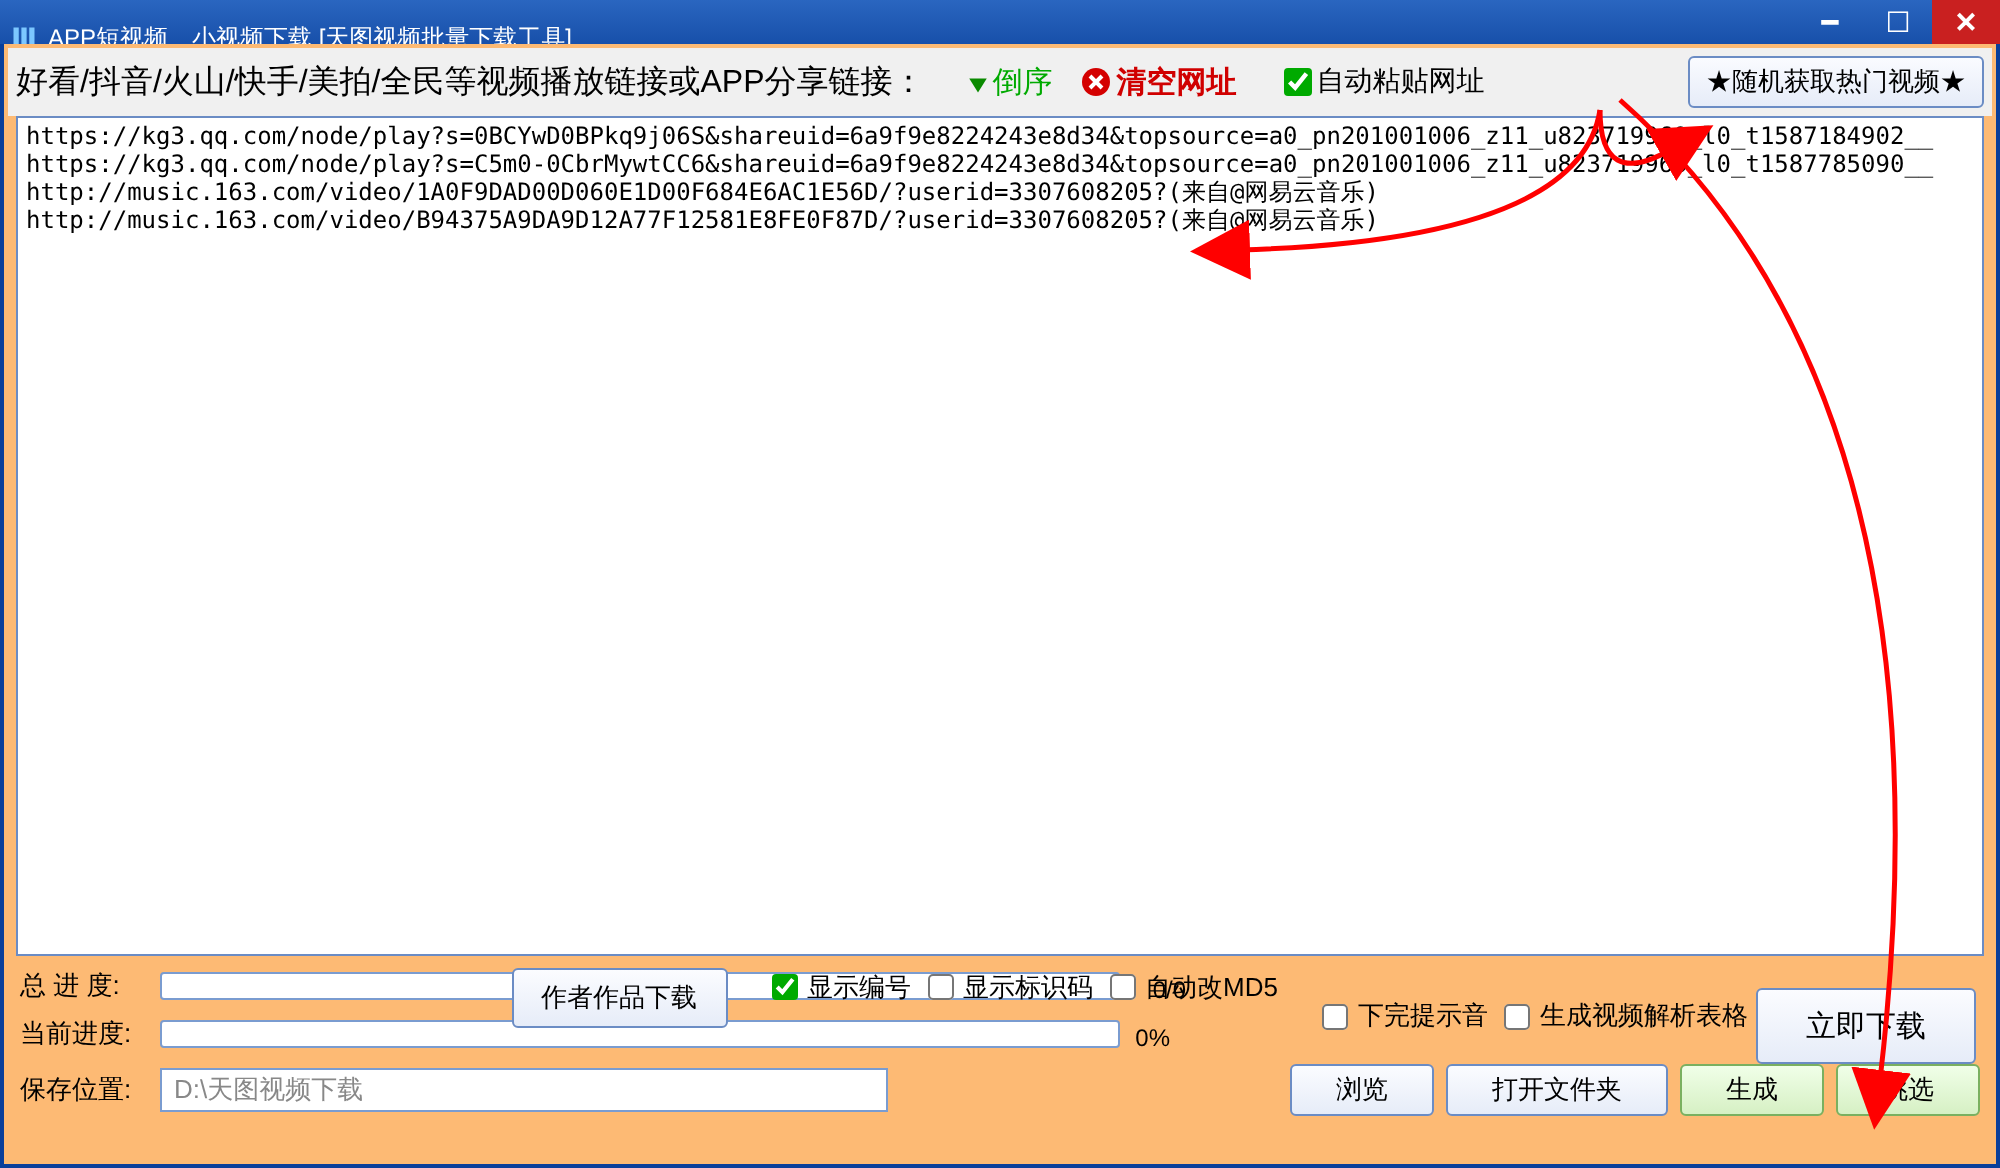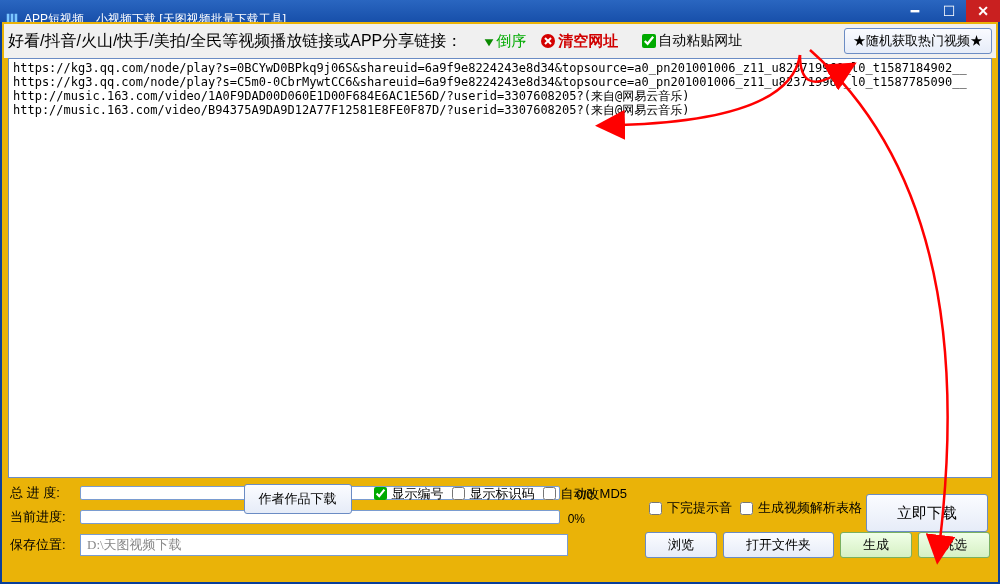--- a/index.html
+++ b/index.html
@@ -33,21 +33,21 @@
   .win-btns div {
     width:34px; display:flex; align-items:center; justify-content:center;
     font-size:14px; cursor:pointer;
   }
   .win-min,.win-max { background: transparent; color:#fff; }
   .win-close { background:#c92020; color:#fff; font-weight:bold; }
   
   .frame {
     position:absolute; left:0; top:22px; right:0; bottom:0;
     border:2px solid #0a3f9a; border-top:none;
-    background:#eab308;
+    background:#fdba74;
     padding:2px;
   }
   
   .toprow {
     display:flex; align-items:center; gap:6px;
     height:34px; padding:2px 4px;
     font-size:15px;
     background:#f0f0f0;
   }
   .toprow .caption { color:#000; font-size:16px; }
@@ -108,21 +108,21 @@
   .right-cluster {
     position:absolute; right:8px; top:2px;
     display:flex; gap:18px; align-items:flex-start;
   }
   .chkcol { display:flex; flex-direction:row; gap:4px; font-size:13px; }
   .chkcol label { display:flex; align-items:center; gap:2px; color:#000;}
   .chkcol input { width:13px; height:13px; accent-color:#0a0;}
   .bigbtn {
     background:linear-gradient(#fbfcff,#e6ecf8);
     border:1px solid #6b8cc4; border-radius:3px;
-    width:122px; height:38px; display:flex; align-items:center; justify-content:center;
+    width:110px; height:38px; display:flex; align-items:center; justify-content:center;
     font-size:15px; color:#000; cursor:pointer;
     margin-top:10px;
   }
   .pathinput {
     border:1px solid #7a9cd0; background:#fff; height:22px; font-size:13px;
     padding:2px 6px; color:#888;
   }
   .btnsmall {
     background:linear-gradient(#fbfcff,#e6ecf8);
     border:1px solid #6b8cc4; border-radius:3px;
@@ -193,21 +193,21 @@
 
     <span class="lbl">当前进度:</span>
     <div class="progwrap">
       <div class="progressshell">
         <span class="pct">0%</span>
       </div>
     </div>
     <span></span>
 
     <span class="lbl">保存位置:</span>
-    <input class="pathinput" style="width: 488px; font-family: Liberation Serif, serif;" value="D:\天图视频下载">
+    <input class="pathinput" style="width: 364px;" value="D:\天图视频下载">
     <div class="row3btns">
       <span class="btnsmall">浏览</span>
       <span class="btnsmall">打开文件夹</span>
       <span class="btnsmall" style="background:linear-gradient(#f0ffe8,#d6f0c4); border-color:#7ab060;">生成</span>
       <span class="btnsmall" style="background:linear-gradient(#f0ffe8,#d6f0c4); border-color:#7ab060;">挑选</span>
     </div>
 
     <div class="right-cluster">
       <div style="display:flex; flex-direction:column; gap:6px;">
         <span class="btnsmall" style="padding:5px 14px;">作者作品下载</span>

